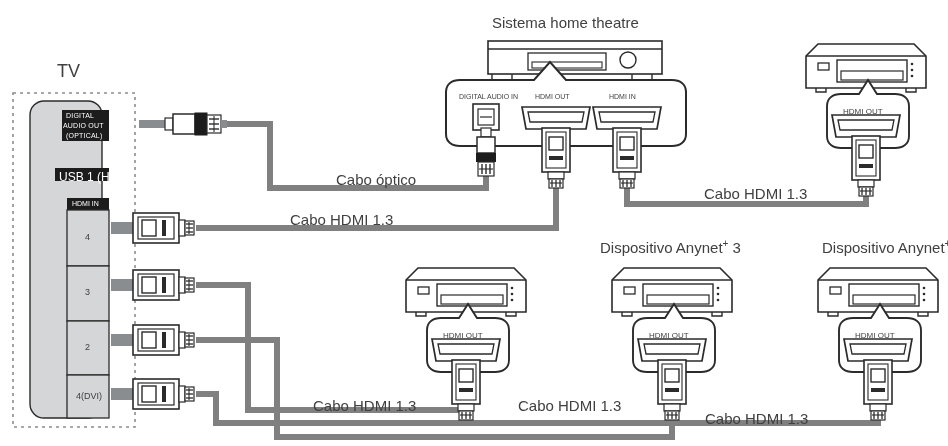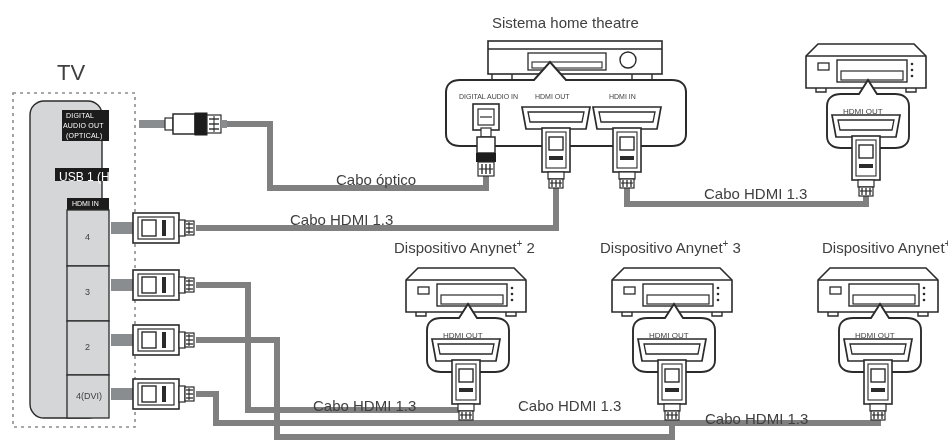--- a/index.html
+++ b/index.html
@@ -5,21 +5,21 @@
   html,body{margin:0;padding:0;background:#ffffff;}
   body{
     font-family:"Liberation Sans", sans-serif;
     width:948px;height:446px;overflow:hidden;position:relative;
   }
   #stage{position:relative;width:948px;height:446px;}
   #stage svg{position:absolute;left:0;top:0;}
   .lbl{position:absolute;color:#404040;white-space:nowrap;line-height:1;}
   .lbl-title{font-size:15px;}
   .lbl-cable{font-size:15px;}
-  .lbl-tv{font-size:22px;}
+  .lbl-tv{font-size:18px;}
   .sup{font-size:10px;vertical-align:super;}
 </style>
 </head>
 <body>
 
 <div id="stage">
 
   <svg width="948" height="446" viewBox="0 0 948 446">
     <defs>
 
@@ -230,24 +230,20 @@
   <div class="lbl" style="left:85px;top:343px;font-size:9px;">2</div>
   <div class="lbl" style="left:76px;top:392px;font-size:9px;">4(DVI)</div>
 
   <div class="lbl lbl-title" style="left:492px;top:15px;">Sistema home theatre</div>
   <div class="lbl" style="left:459px;top:93px;font-size:7px;">DIGITAL AUDIO IN</div>
   <div class="lbl" style="left:535px;top:93px;font-size:7px;">HDMI OUT</div>
   <div class="lbl" style="left:609px;top:93px;font-size:7px;">HDMI IN</div>
 
   <div class="lbl" style="left:843px;top:108px;font-size:8px;">HDMI OUT</div>
 
-  <div class="lbl lbl-title" style="left:394px;top:239px;">
-    <span>Dispositivo Anynet</span><span class="sup">+</span>
-    <span>2</span>
-  </div>
   <div class="lbl" style="left:443px;top:332px;font-size:8px;">HDMI OUT</div>
 
   <div class="lbl lbl-title" style="left:600px;top:239px;">
     <span>Dispositivo Anynet</span><span class="sup">+</span>
     <span>3</span>
   </div>
   <div class="lbl" style="left:649px;top:332px;font-size:8px;">HDMI OUT</div>
 
   <div class="lbl lbl-title" style="left:786px;top:239px;margin-left:36px;">
     <span>Dispositivo Anynet</span><span class="sup">+</span>

